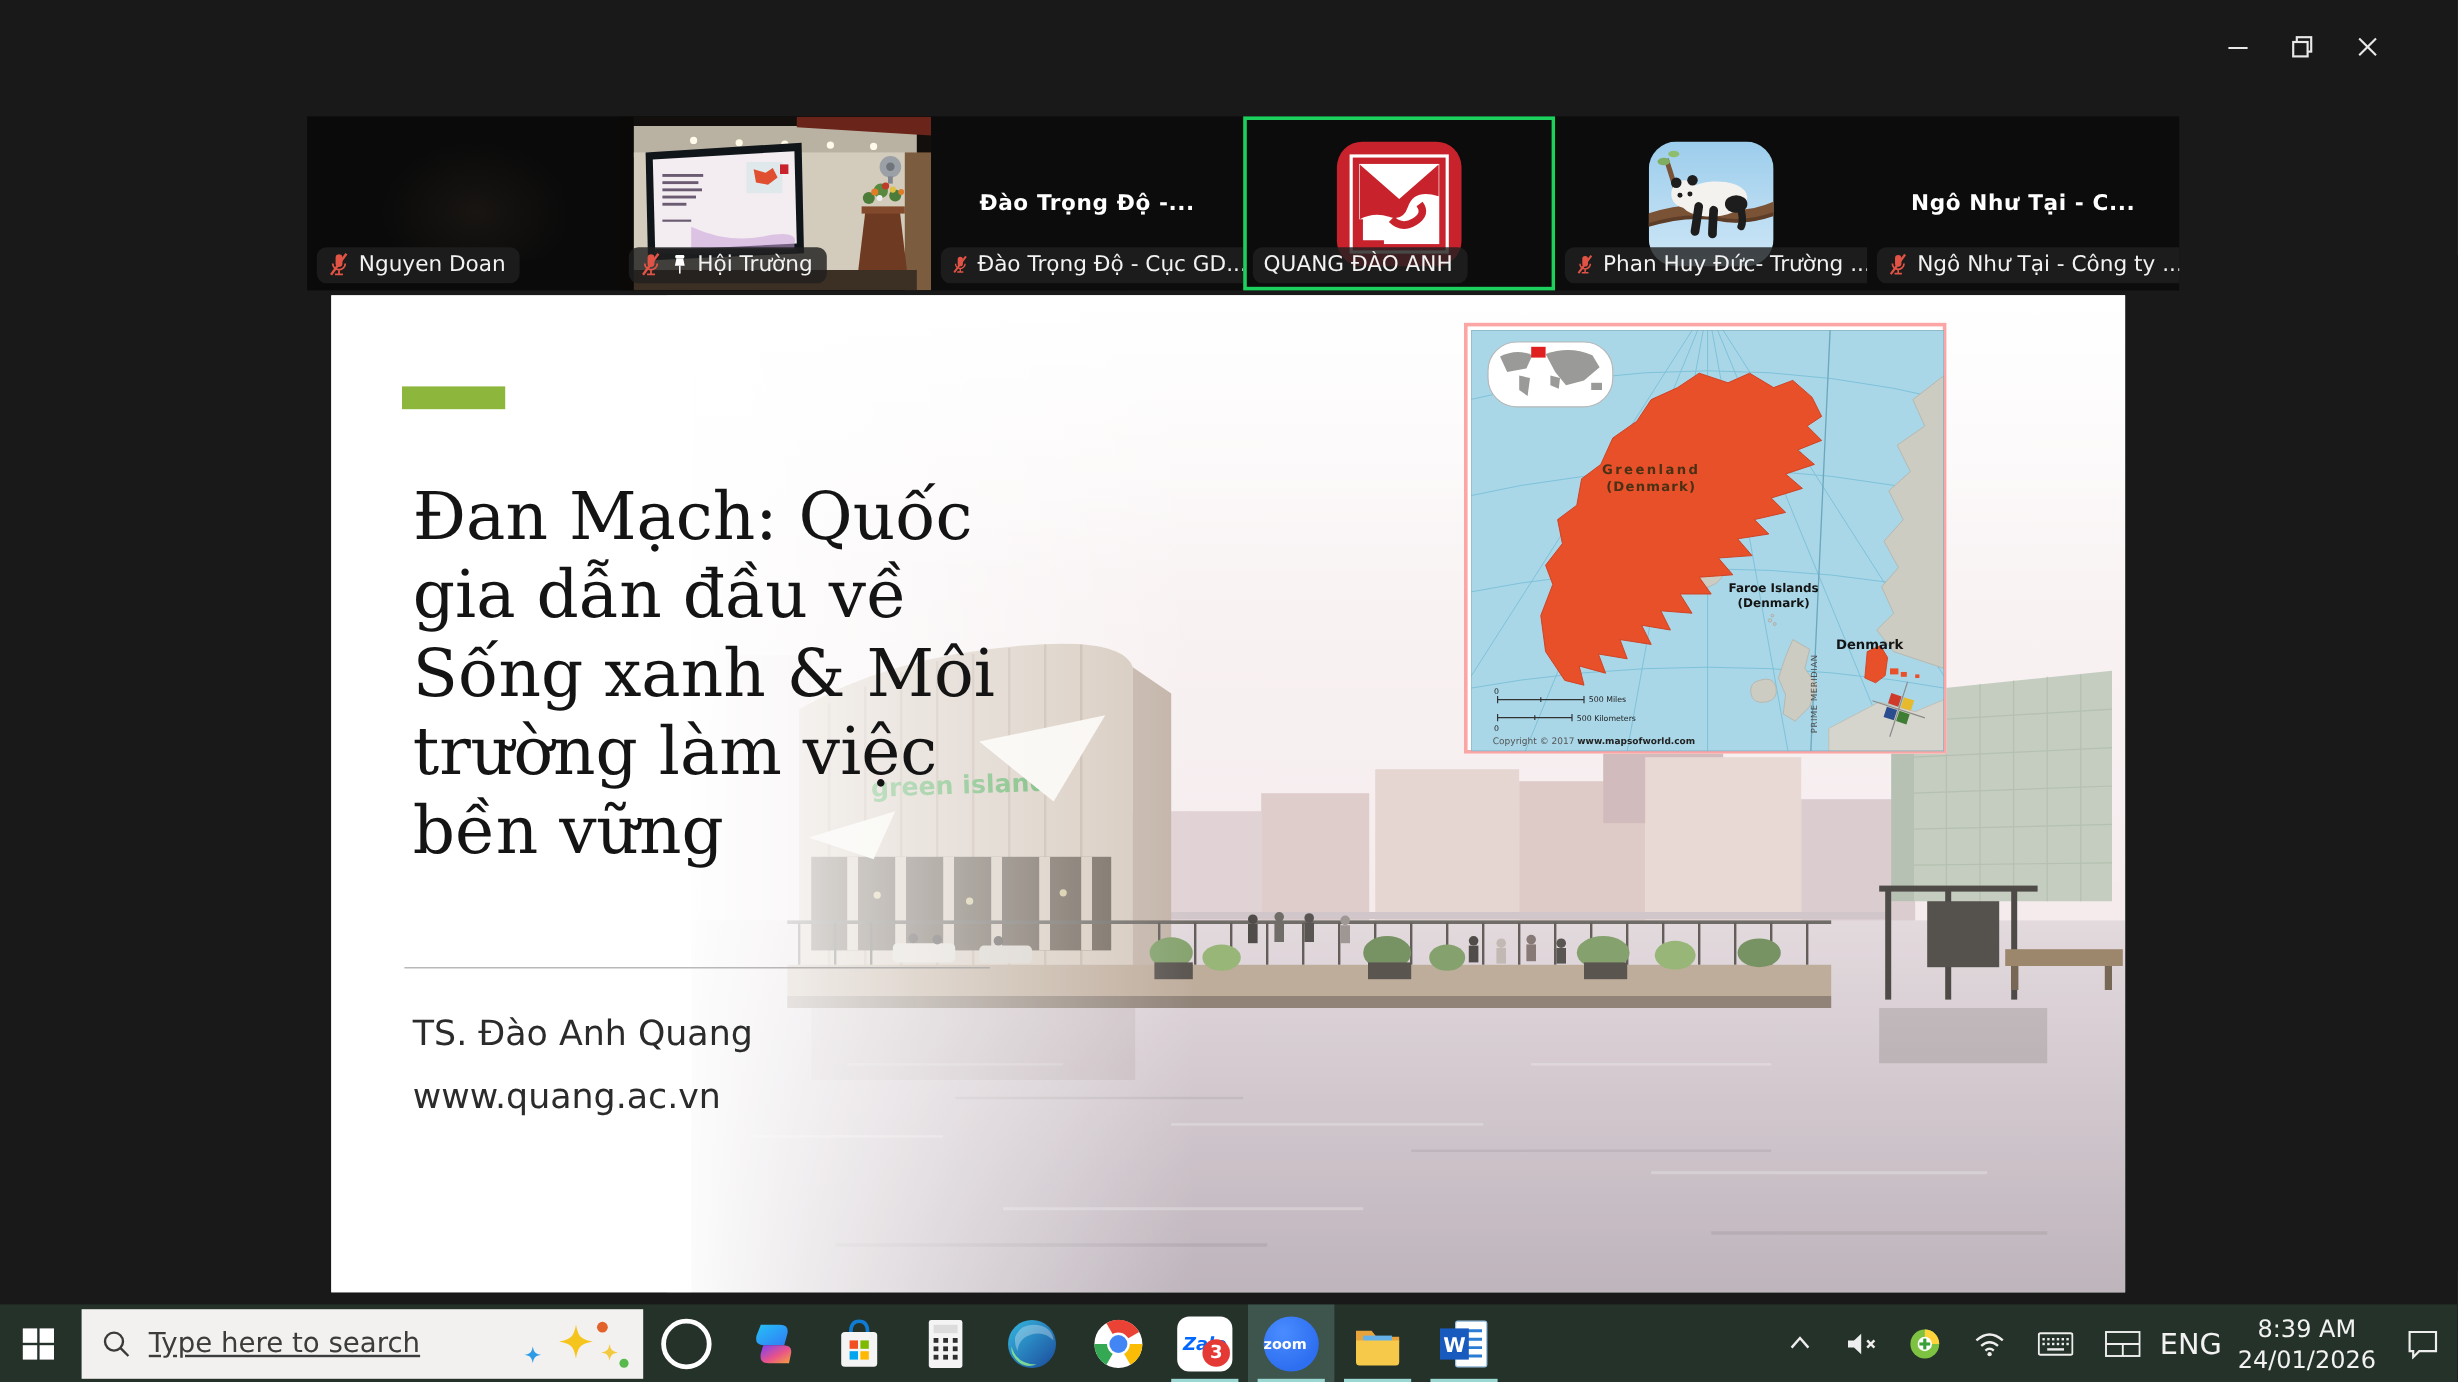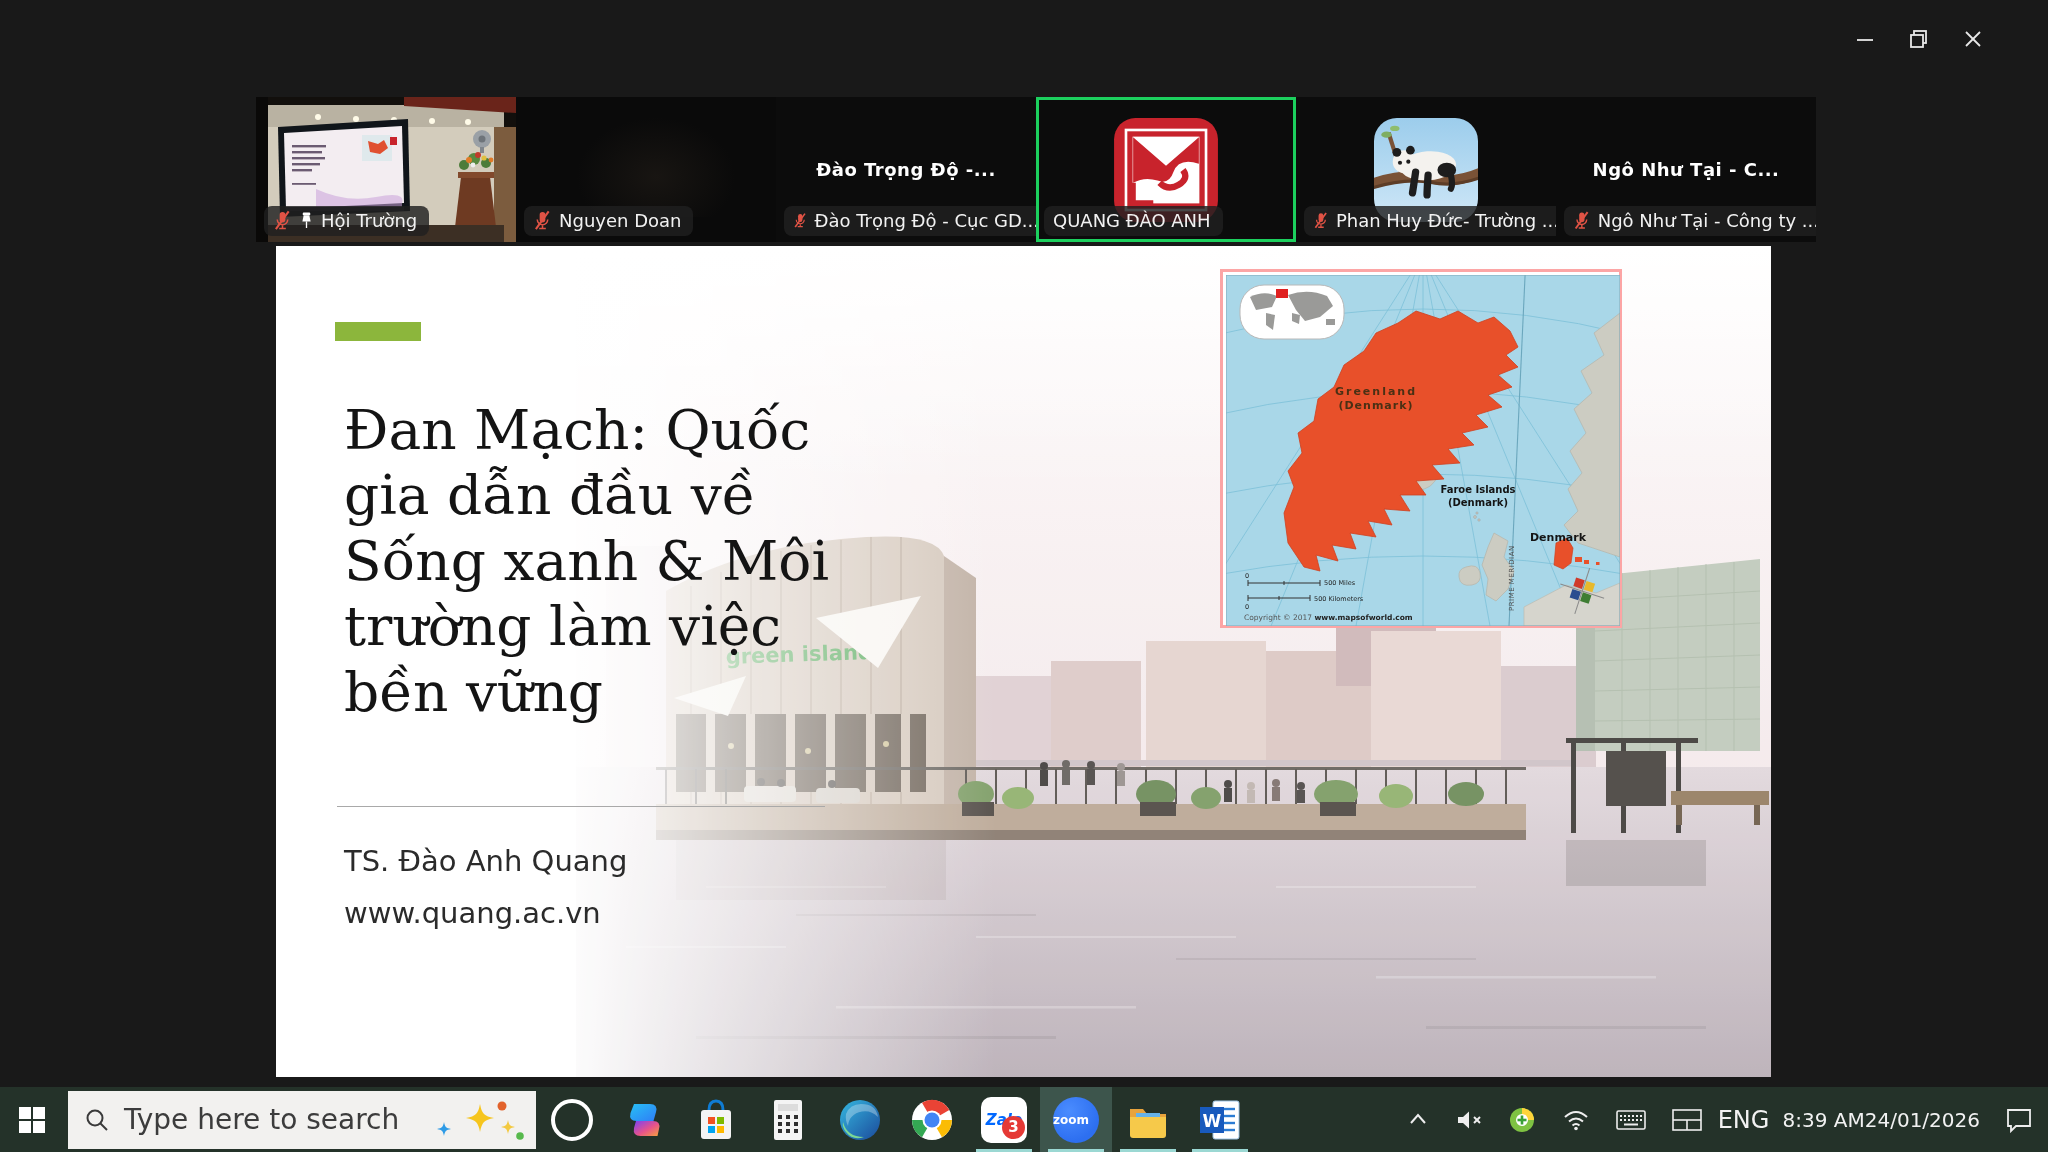--- a/index.html
+++ b/index.html
@@ -28,24 +28,24 @@
   .slide-sub{position:absolute;left:68px;font-size:29px;color:#2b2b2b;}
   #map-frame{position:absolute;left:944px;top:23px;width:402px;height:359px;background:#fff;
              border:3px solid #fca5a5;box-sizing:border-box;padding:3px;}
   
   #taskbar{position:absolute;left:0;top:1087px;width:2048px;height:65px;background:#243229;display:flex;align-items:center;}
   .tb-btn{height:65px;display:flex;align-items:center;justify-content:center;position:relative;cursor:pointer;flex:none;}
   .tb-app{width:72px;}
   .runline{position:absolute;bottom:0;left:8px;right:8px;height:3px;background:#9bd8d3;}
   #searchbox{position:relative;width:468px;height:58px;background:#f2f1ef;display:flex;align-items:center;
              margin-left:4px;flex:none;cursor:text;}
-  #searchbox .ph{color:#3c3c3c;font-size:28px;margin-left:14px;flex:1;}
+  #searchbox .ph{color:#3c3c3c;font-size:23px;margin-left:14px;flex:1;text-decoration:underline;}
   #tray{margin-left:auto;display:flex;align-items:center;height:65px;}
   .tray-item{height:65px;display:flex;align-items:center;justify-content:center;cursor:pointer;flex:none;}
-  #clock{flex-direction:row;line-height:26px;color:#f2f2f2;font-size:20px;text-align:center;padding:0 10px;}
+  #clock{flex-direction:column;line-height:26px;color:#f2f2f2;font-size:20px;text-align:center;padding:0 10px;}
   .badge{position:absolute;right:2px;bottom:4px;width:23px;height:23px;border-radius:50%;background:#e53935;
          color:#fff;font-size:15px;font-weight:bold;display:flex;align-items:center;justify-content:center;}
 </style>
 </head>
 <body>
 
 <div id="screen">
 
   <div class="winctl">
     <div class="winbtn">
@@ -61,20 +61,34 @@
     </div>
     <div class="winbtn">
       <svg width="22" height="22">
         <line x1="4" y1="4" x2="18" y2="18" stroke="#e8e8e8" stroke-width="1.8"></line>
         <line x1="18" y1="4" x2="4" y2="18" stroke="#e8e8e8" stroke-width="1.8"></line>
       </svg>
     </div>
   </div>
 
   <div id="strip">
+
+    <div class="tile" style="background:#0a0a0a;">
+      <div class="abs" style="left:60px;top:20px;width:160px;height:100px;background:radial-gradient(ellipse at 50% 60%, #181512 0%, #0a0a0a 70%);"></div>
+      <div class="namechip">
+        <svg width="19" height="21" viewBox="0 0 20 22">
+          <rect x="7" y="2" width="6" height="11" rx="3" fill="#e05345"></rect>
+          <path d="M4.5,10 a5.5,5.5 0 0 0 11,0" stroke="#e05345" stroke-width="1.6" fill="none"></path>
+          <line x1="10" y1="16" x2="10" y2="19.5" stroke="#e05345" stroke-width="1.6"></line>
+          <line x1="6.5" y1="19.5" x2="13.5" y2="19.5" stroke="#e05345" stroke-width="1.6"></line>
+          <line x1="3" y1="20" x2="16.5" y2="1.5" stroke="#e05345" stroke-width="2.2"></line>
+        </svg>
+        <span>Nguyen Doan</span>
+      </div>
+    </div>
 
     <div class="tile">
       <svg width="260" height="145" viewBox="0 0 260 145">
         <rect width="260" height="145" fill="#120f0c"></rect>
         <rect x="12" y="8" width="236" height="26" fill="#b9b2a2"></rect>
         <rect x="12" y="30" width="236" height="100" fill="#d3ccbc"></rect>
         <g fill="#fffbe8">
             <circle cx="62" cy="20" r="3"></circle>
             <circle cx="100" cy="22" r="3"></circle>
             <circle cx="138" cy="23" r="3"></circle>
@@ -123,34 +137,20 @@
           <line x1="10" y1="16" x2="10" y2="19.5" stroke="#e05345" stroke-width="1.6"></line>
           <line x1="6.5" y1="19.5" x2="13.5" y2="19.5" stroke="#e05345" stroke-width="1.6"></line>
           <line x1="3" y1="20" x2="16.5" y2="1.5" stroke="#e05345" stroke-width="2.2"></line>
         </svg>
         <svg width="15" height="19" viewBox="0 0 16 20">
           <rect x="4" y="1.5" width="8" height="3" rx="1" fill="#fff"></rect>
           <path d="M5,4.5 h6 l1.4,6.5 h-8.8 z" fill="#fff"></path>
           <rect x="7.3" y="11" width="1.4" height="7" fill="#fff"></rect>
         </svg>
         <span>Hội Trường</span>
-      </div>
-    </div>
-
-    <div class="tile" style="background:#0a0a0a;">
-      <div class="abs" style="left:60px;top:20px;width:160px;height:100px;background:radial-gradient(ellipse at 50% 60%, #181512 0%, #0a0a0a 70%);"></div>
-      <div class="namechip">
-        <svg width="19" height="21" viewBox="0 0 20 22">
-          <rect x="7" y="2" width="6" height="11" rx="3" fill="#e05345"></rect>
-          <path d="M4.5,10 a5.5,5.5 0 0 0 11,0" stroke="#e05345" stroke-width="1.6" fill="none"></path>
-          <line x1="10" y1="16" x2="10" y2="19.5" stroke="#e05345" stroke-width="1.6"></line>
-          <line x1="6.5" y1="19.5" x2="13.5" y2="19.5" stroke="#e05345" stroke-width="1.6"></line>
-          <line x1="3" y1="20" x2="16.5" y2="1.5" stroke="#e05345" stroke-width="2.2"></line>
-        </svg>
-        <span>Nguyen Doan</span>
       </div>
     </div>
 
     <div class="tile">
       <div class="bigname">Đào Trọng Độ -...</div>
       <div class="namechip">
         <svg width="19" height="21" viewBox="0 0 20 22">
           <rect x="7" y="2" width="6" height="11" rx="3" fill="#e05345"></rect>
           <path d="M4.5,10 a5.5,5.5 0 0 0 11,0" stroke="#e05345" stroke-width="1.6" fill="none"></path>
           <line x1="10" y1="16" x2="10" y2="19.5" stroke="#e05345" stroke-width="1.6"></line>

